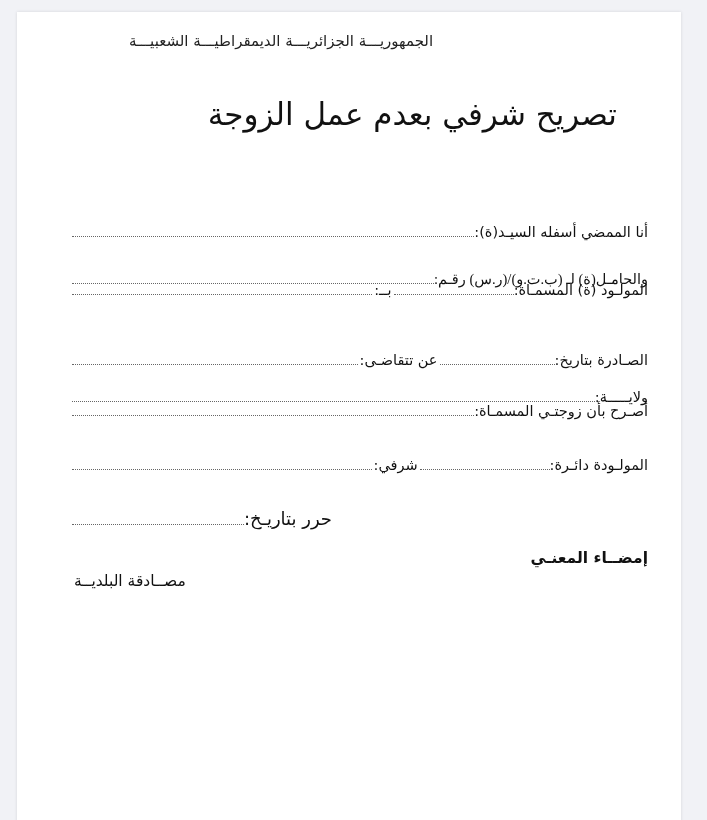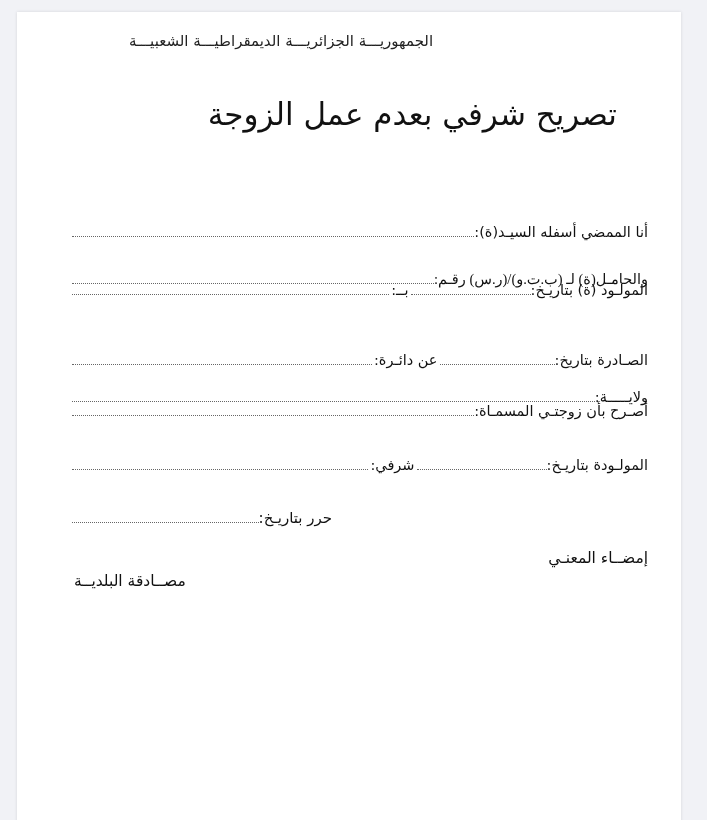--- a/index.html
+++ b/index.html
@@ -85,30 +85,31 @@
       top: 455px;
       right: 33px;
       font-size: 15.5px;
     }
     .written {
       position: absolute;
       top: 496px;
       left: 55px;
       width: 260px;
       height: 24px;
-      font-size: 15px;
+      font-size: 18px;
       display: flex;
       align-items: baseline;
       white-space: nowrap;
     }
     .sig-left {
       position: absolute;
       top: 537px;
       right: 33px;
       font-size: 15.5px;
+      font-weight: bold;
     }
     .sig-right {
       position: absolute;
       top: 537px;
       left: 57px;
       font-size: 15.5px;
       direction: rtl;
       margin-top: 23px;
     }
   </style>
@@ -121,50 +122,50 @@
     <div class="republic">الجمهوريـــة الجزائريـــة الديمقراطيـــة الشعبيـــة</div>
 
     <div class="title">تصريح شرفي بعدم عمل الزوجة</div>
 
     <div class="form-line" style="top:188px;margin-top:22px;">
       <span class="label">أنا الممضي أسفله السيـد(ة):</span>
       <span class="dots"></span>
     </div>
 
     <div class="form-line" style="top:222px;">
-      <span class="label">المولـود (ة) بتاريـخ:</span>
+      <span class="label">المولـود (ة) المسمـاة:</span>
       <span class="dots fixed" style="width:120px;"></span>
       <span class="midlabel">بــ:</span>
       <span class="dots"></span>
     </div>
 
     <div class="form-line" style="top:257px;font-family:Liberation Serif, serif;">
       <span class="label">والحامـل(ة) لـ (ب.ت.و)/(ر.س) رقـم:</span>
       <span class="dots"></span>
     </div>
 
     <div class="form-line" style="top:292px;">
       <span class="label">الصـادرة بتاريخ:</span>
       <span class="dots fixed" style="width:115px;"></span>
-      <span class="midlabel">عن دائـرة:</span>
+      <span class="midlabel">عن تتقاضـى:</span>
       <span class="dots"></span>
     </div>
 
     <div class="form-line" style="top:327px;margin-top:48px;">
       <span class="label">ولايـــــة:</span>
       <span class="dots"></span>
     </div>
 
     <div class="form-line" style="top:362px;margin-top:27px;">
       <span class="label">أصـرح بأن زوجتـي المسمـاة:</span>
       <span class="dots"></span>
     </div>
 
     <div class="form-line" style="top:397px;">
-      <span class="label">المولـودة بتاريـخ:</span>
+      <span class="label">المولـودة دائـرة:</span>
       <span class="dots fixed" style="width:130px;"></span>
       <span class="midlabel">شرفي:</span>
       <span class="dots"></span>
     </div>
 
 
     <div class="written">
       <span class="label">حرر بتاريـخ:</span>
       <span class="dots"></span>
     </div>

